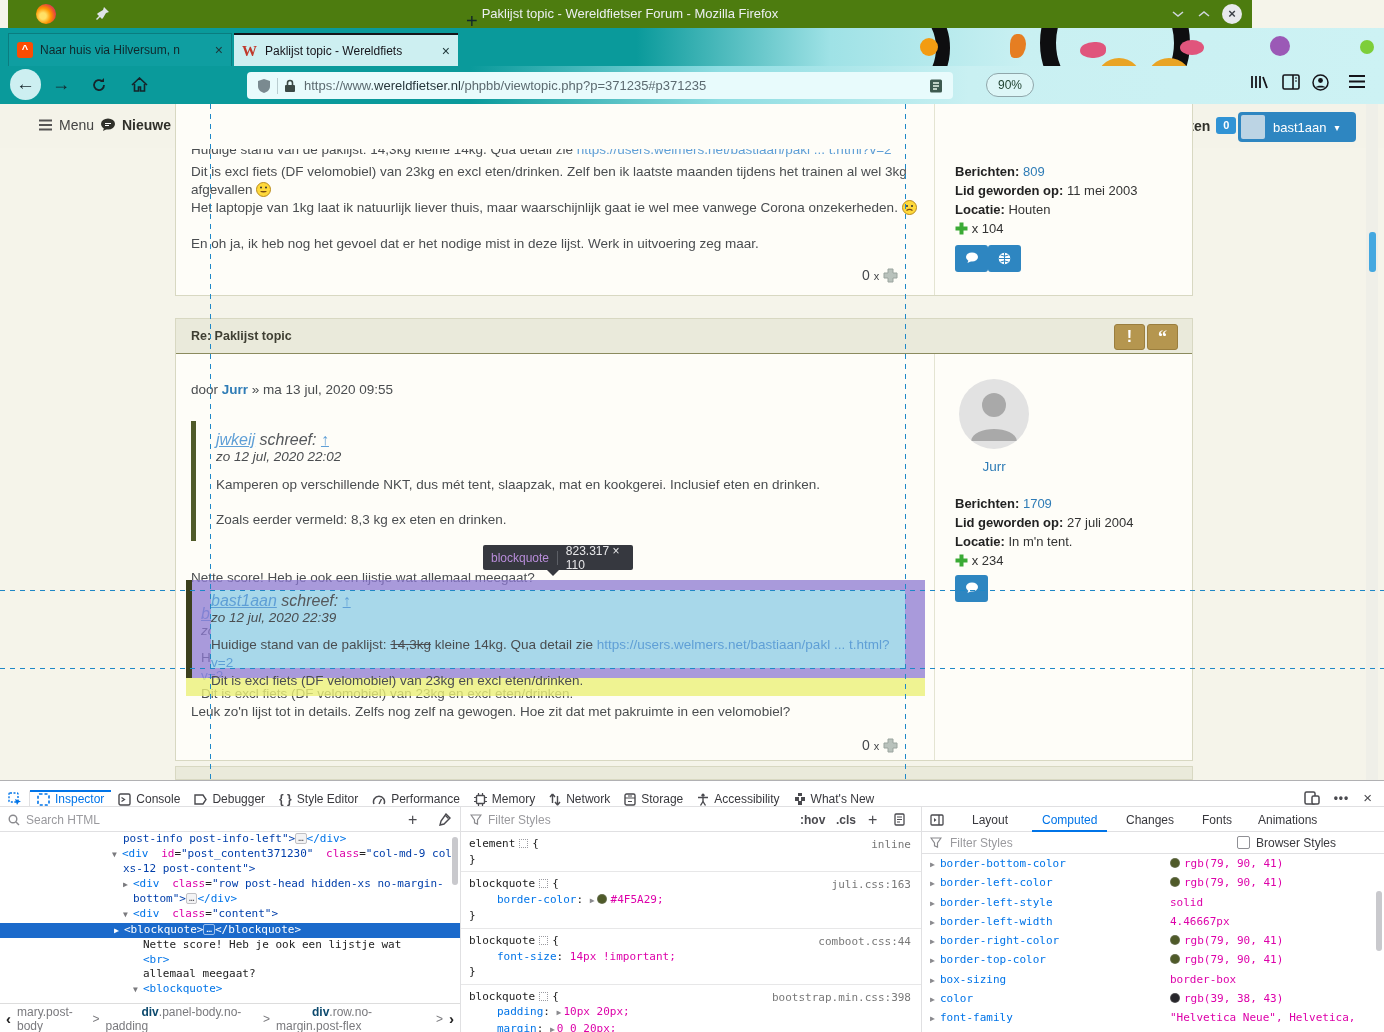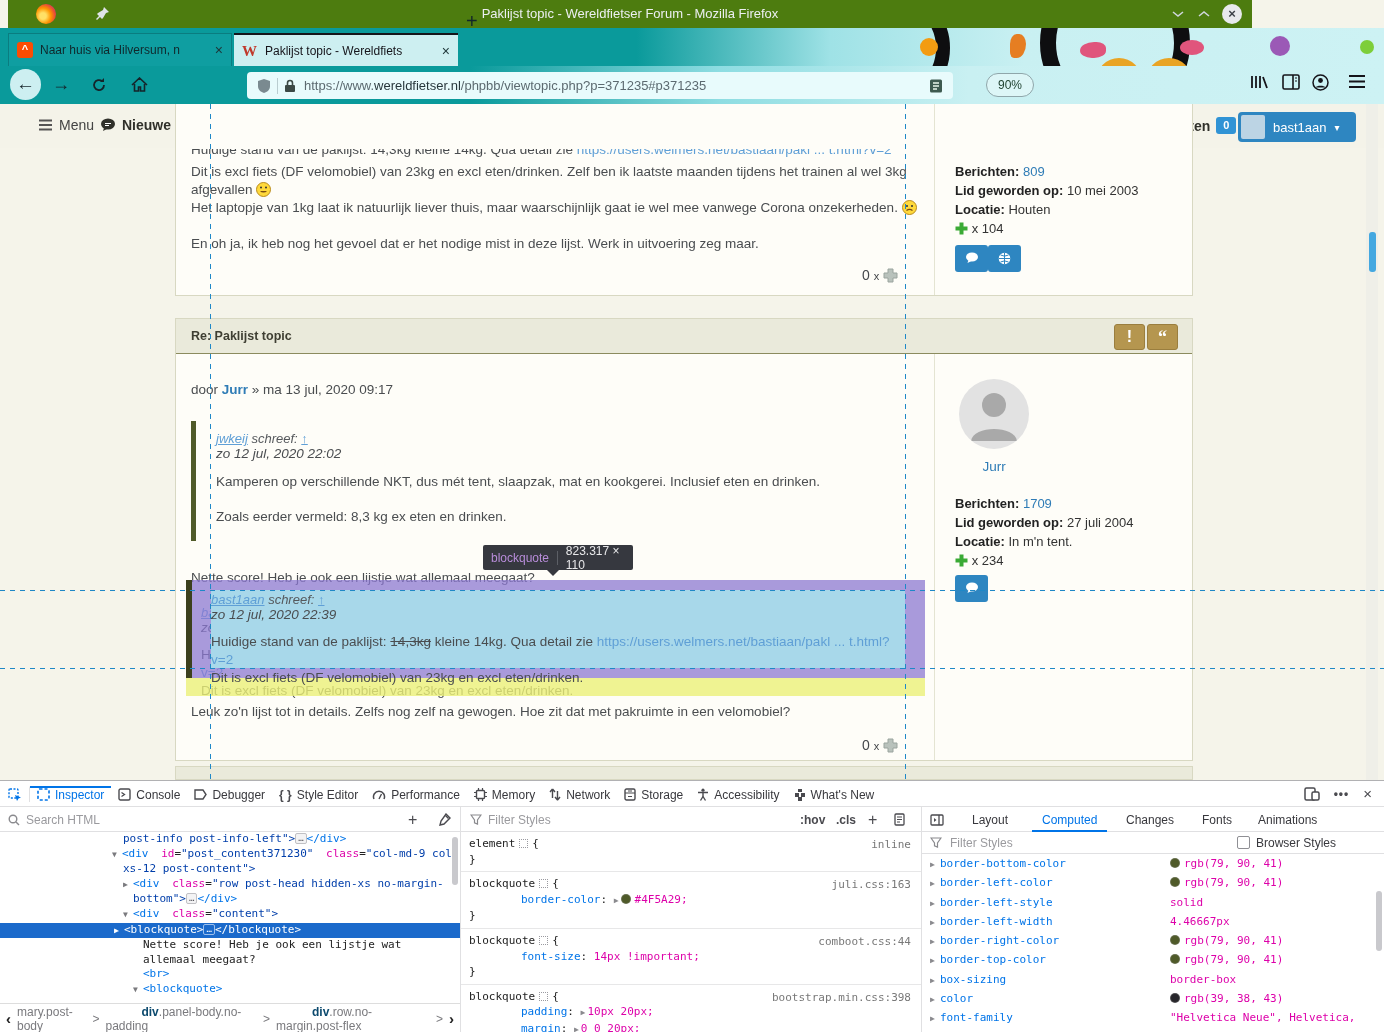--- a/index.html
+++ b/index.html
@@ -72,21 +72,21 @@
   .panel { position:absolute; left:175px; width:1018px; background:#fefdf8; border:1px solid #d8d8c2; }
   .pb-divider { position:absolute; left:758px; top:0; bottom:0; width:1px; background:#e4e4d2; }
   .post-head { background:#eaeadb; border-bottom:1px solid #8b8b5e; position:relative; height:35px; }
   .subject { position:absolute; left:15px; top:10px; font-size:12.5px; font-weight:bold; color:#3f3f33; }
   .hbtn { position:absolute; top:5px; width:31px; height:26px; background:#b5964f; border:1px solid #9a7e3e;
           border-radius:3px; color:#fff; text-align:center; font-weight:bold; line-height:24px; }
   .ftext { color:#4a4d50; font-size:13.5px; line-height:18px; }
   .flink { color:#5f9fd6; text-decoration:none; }
   .bold-link { color:#2f7cb6; font-weight:bold; text-decoration:none; }
   .quote { border-left:5px solid #4F5A29; padding:10px 20px; }
-  .cite { font-style:italic; font-size:13px; color:#55585c; }
+  .cite { font-style:italic; font-size:16px; color:#55585c; }
   .cite .qauthor { color:#5f9fd6; }
   .qdate { font-style:italic; font-size:13.5px; color:#4a4d50; }
   .stat { font-size:13px; color:#333; line-height:18.5px; }
   .stat b { color:#222; }
   .stat a { color:#2f7cb6; text-decoration:none; }
   .bluebtn { position:absolute; width:33px; height:27px; background:#2e86c1; border-radius:3px;
              color:#fff; text-align:center; line-height:26px; }
   .likes { position:absolute; font-size:14px; color:#44474a; }
   .avatar-wrap { position:absolute; width:70px; height:70px; border-radius:50%; background:#e2e2e2; overflow:hidden; }
   .smiley { display:inline-block; vertical-align:-3px; }
@@ -108,21 +108,21 @@
   #infobar:after { content:""; position:absolute; left:64px; top:25px; border:6px solid transparent;
                    border-top-color:#36383f; }
 
   #scrollbar { left:1366px; top:0; width:12px; height:676px; background:#efefe8; }
   #scrollthumb { left:1369px; top:128px; width:7px; height:40px; background:#44a8e0; border-radius:3px; }
 
   
   #devtools { left:0; top:780px; width:1384px; height:252px; background:#fff; border-top:1px solid #b1b1b3;
               font-size:12px; color:#38383d; }
   #dt-tabs { position:absolute; left:0; top:0; width:1384px; height:26px; border-bottom:1px solid #e0e0e2;
-             display:flex; align-items:center; }
+             display:flex; align-items:flex-end; }
   .dt-tab { display:flex; align-items:center; gap:5px; padding:0 7px; border-top:2px solid transparent; }
   .dt-tab.active { color:#0074e8; border-top-color:#0074e8; }
   .dt-pick { width:30px; justify-content:center; border-right:1px solid #e0e0e2; color:#0074e8; }
   .dt-right { margin-left:auto; display:flex; align-items:center; gap:14px; padding-right:12px; color:#4a4a4f; }
   #dt-row2 { position:absolute; left:0; top:26px; width:1384px; height:25px; border-bottom:1px solid #e0e0e2; }
   .dt-input-ph { color:#9a9a9e; }
   #dt-row2 .cell { position:absolute; top:0; height:25px; display:flex; align-items:center; gap:6px; }
   .side-tab { padding:0 10px; height:25px; line-height:24px; }
   .side-tab.active { color:#0074e8; box-shadow:inset 0 -2px 0 #0074e8; }
   .vdiv { position:absolute; top:0; bottom:0; width:1px; background:#e0e0e2; }
@@ -135,21 +135,21 @@
   .badge-dots { display:inline-block; border:1px solid #c0c0c4; background:#f3f3f4; color:#58585e;
                 border-radius:2px; font-size:9px; line-height:9px; padding:0 2px; vertical-align:1px; }
   .mk-sel { background:#1b6acb; }
   .mk-sel .tag, .mk-sel .arrow, .mk-sel .plain { color:#fff; }
   .mk-sel .badge-dots { background:transparent; color:#fff; border-color:#9cc0ee; }
   #mk-scroll { position:absolute; left:452px; top:56px; width:6px; height:48px; background:#c9c9cd; border-radius:3px; }
 
   #rules { position:absolute; left:461px; top:51px; width:460px; height:201px; overflow:hidden; }
   .rule { border-bottom:1px solid #e7e7e8; padding:4px 8px 4px 8px; line-height:15.6px; position:relative; }
   .sel-name { color:#222; } .src { position:absolute; right:10px; top:5px; color:#787878; }
-  .prop { color:#0074e8;margin-left:24px; } .pval { color:#dd00a9; }
+  .prop { color:#0074e8; } .pval { color:#dd00a9; }
   .prop-line { padding-left:28px; }
   .tgt { display:inline-block; width:9px; height:9px; border:1px dotted #9a9aa0; vertical-align:-1px; margin:0 4px; }
   .xarrow { color:#8a8a8e; font-size:8px; margin-right:2px; }
   .swatch { display:inline-block; width:10px; height:10px; border-radius:50%; border:1px solid #9995;
             vertical-align:-1px; margin-right:4px; }
 
   #computed { position:absolute; left:922px; top:51px; width:462px; height:201px; overflow:hidden; }
   #cmp-filter { height:22px; border-bottom:1px solid #e0e0e2; display:flex; align-items:center; padding:0 8px; gap:8px; }
   #cmp-filter .bs { margin-left:auto; display:flex; align-items:center; gap:6px; color:#38383d; padding-right:40px;}
   .cbox { width:13px; height:13px; border:1px solid #8f8f94; border-radius:2px; background:#fff; }
@@ -370,21 +370,21 @@
       </div>
       <div class="abs ftext" style="left:15px;top:150px;width:728px">En oh ja, ik heb nog het gevoel dat er het nodige mist in deze lijst. Werk in uitvoering zeg maar.</div>
       <div class="likes" style="left:686px;top:182px">
         <span>0</span> <span style="font-size:11px">x</span>
         <svg style="display:inline-block;vertical-align:-3px" width="15" height="15" viewBox="0 0 15 15">
             <path d="M5 1h5v4h4v5h-4v4H5v-4H1V5h4z" fill="#b9c2bc" stroke="#9aa49e"></path>
           </svg>
       </div>
 
       <div class="abs stat" style="left:779px;top:78px"><b>Berichten:</b> <a href="#">809</a></div>
-      <div class="abs stat" style="left:779px;top:97px"><b>Lid geworden op:</b> <span>10 mei 2003</span></div>
+      <div class="abs stat" style="left:779px;top:97px"><b>Lid geworden op:</b> <span>11 mei 2003</span></div>
       <div class="abs stat" style="left:779px;top:116px"><b>Locatie:</b> <span>Houten</span></div>
       <div class="abs stat" style="left:779px;top:135px">
         <svg style="display:inline-block;vertical-align:-2px" width="13" height="13" viewBox="0 0 13 13">
             <path d="M4.5 0.5h4v4h4v4h-4v4h-4v-4h-4v-4h4z" fill="#3aaa35"></path>
           </svg>
         <span>x 104</span></div>
       <div class="bluebtn" style="left:779px;top:160px">
         <svg width="14" height="12" viewBox="0 0 14 12" style="margin:7px auto">
             <ellipse cx="7" cy="5" rx="6" ry="4.5" fill="#fff"></ellipse>
             <path d="M3.5 8l-1 3 4-2z" fill="#fff"></path>
@@ -402,21 +402,21 @@
       <div class="post-head">
         <div class="subject">Re: Paklijst topic</div>
         <div class="hbtn" style="left:938px">!</div>
         <div class="hbtn" style="left:971px;font-family:'Liberation Serif',serif;font-size:18px">“</div>
       </div>
       <div class="pb-divider" style="top:35px"></div>
       <div class="abs ftext" style="left:15px;top:62px">
         <span>door</span>
         <a href="#" class="bold-link">Jurr</a>
         <span>»</span>
-        <span>ma 13 jul, 2020 09:17</span></div>
+        <span>ma 13 jul, 2020 09:55</span></div>
 
       <div class="quote abs" style="left:15px;top:102px;width:740px;height:120px">
         <div class="cite">
           <a href="#" class="qauthor">jwkeij</a>
           <span>schreef:</span>
           <a href="#" class="qauthor">↑</a></div>
         <div class="qdate">zo 12 jul, 2020 22:02</div>
         <div class="ftext" style="margin-top:12px">Kamperen op verschillende NKT, dus mét tent, slaapzak, mat en kookgerei. Inclusief eten en drinken.</div>
         <div class="ftext" style="margin-top:17px">Zoals eerder vermeld: 8,3 kg ex eten en drinken.</div>
       </div>
@@ -647,22 +647,22 @@
 
     <div id="markup" class="mono">
       <div class="mk-line" style="padding-left:123px"><span class="aval">post-info post-info-left"&gt;</span><span class="badge-dots">…</span><span class="tag">&lt;/div&gt;</span></div>
       <div class="mk-line" style="padding-left:112px"><span class="arrow">▼</span><span class="tag">&lt;div</span>&nbsp;<span class="attr">id</span><span class="plain">=</span><span class="aval">"post_content371230"</span>&nbsp;<span class="attr">class</span><span class="plain">=</span><span class="aval">"col-md-9 col-</span></div>
       <div class="mk-line" style="padding-left:123px"><span class="aval">xs-12 post-content"&gt;</span></div>
       <div class="mk-line" style="padding-left:123px"><span class="arrow">▶</span><span class="tag">&lt;div</span>&nbsp;<span class="attr">class</span><span class="plain">=</span><span class="aval">"row post-head hidden-xs no-margin-</span></div>
       <div class="mk-line" style="padding-left:133px"><span class="aval">bottom"&gt;</span><span class="badge-dots">…</span><span class="tag">&lt;/div&gt;</span></div>
       <div class="mk-line" style="padding-left:123px"><span class="arrow">▼</span><span class="tag">&lt;div</span>&nbsp;<span class="attr">class</span><span class="plain">=</span><span class="aval">"content"&gt;</span></div>
       <div class="mk-line mk-sel" style="padding-left:114px"><span class="arrow">▶</span><span class="tag">&lt;blockquote&gt;</span><span class="badge-dots">…</span><span class="tag">&lt;/blockquote&gt;</span></div>
       <div class="mk-line" style="padding-left:143px"><span class="plain">Nette score! Heb je ook een lijstje wat</span></div>
+      <div class="mk-line" style="padding-left:143px"><span class="tag">&lt;br&gt;</span></div>
       <div class="mk-line" style="padding-left:143px"><span class="plain">allemaal meegaat?</span></div>
-      <div class="mk-line" style="padding-left:143px"><span class="tag">&lt;br&gt;</span></div>
       <div class="mk-line" style="padding-left:133px"><span class="arrow">▼</span><span class="tag">&lt;blockquote&gt;</span></div>
     </div>
     <div id="mk-scroll"></div>
     <div class="vdiv" style="left:460px;top:51px;bottom:0"></div>
 
     <div id="rules" class="mono">
       <div class="rule">
         <div><span class="sel-name">element</span><span class="tgt"></span><span class="plain">{</span><span class="src">inline</span></div>
         <div><span class="plain">}</span></div>
       </div>

